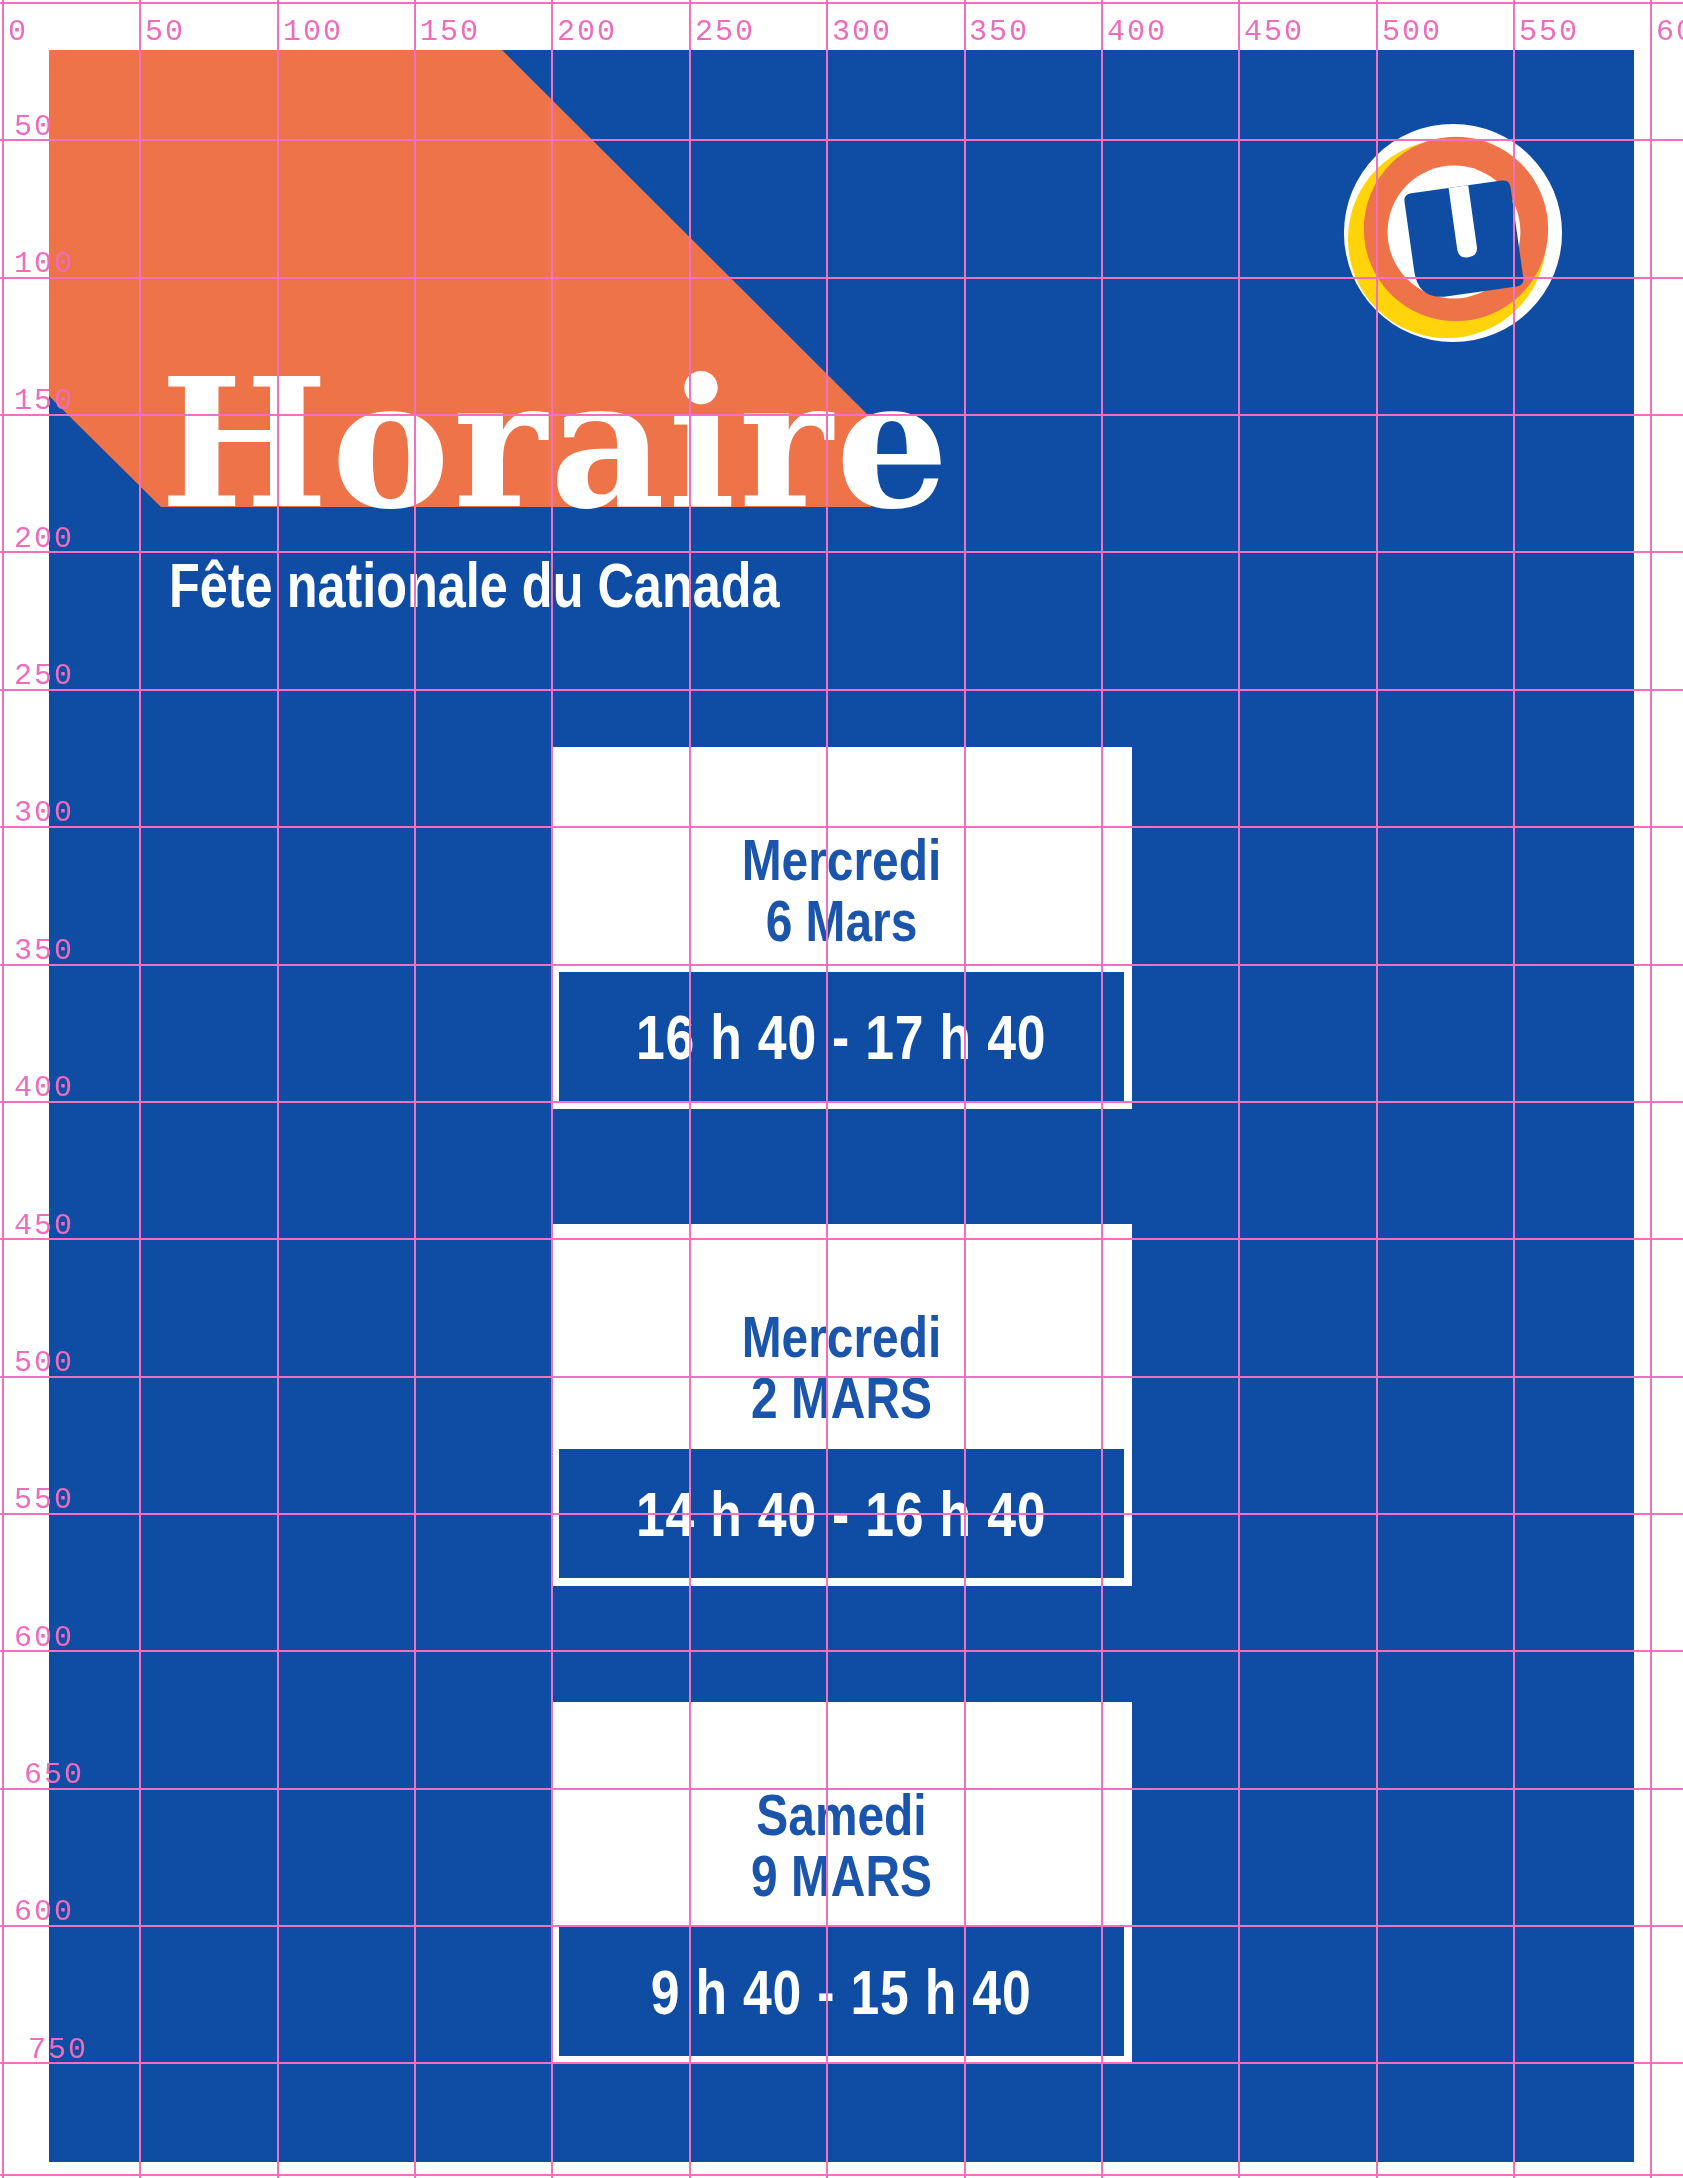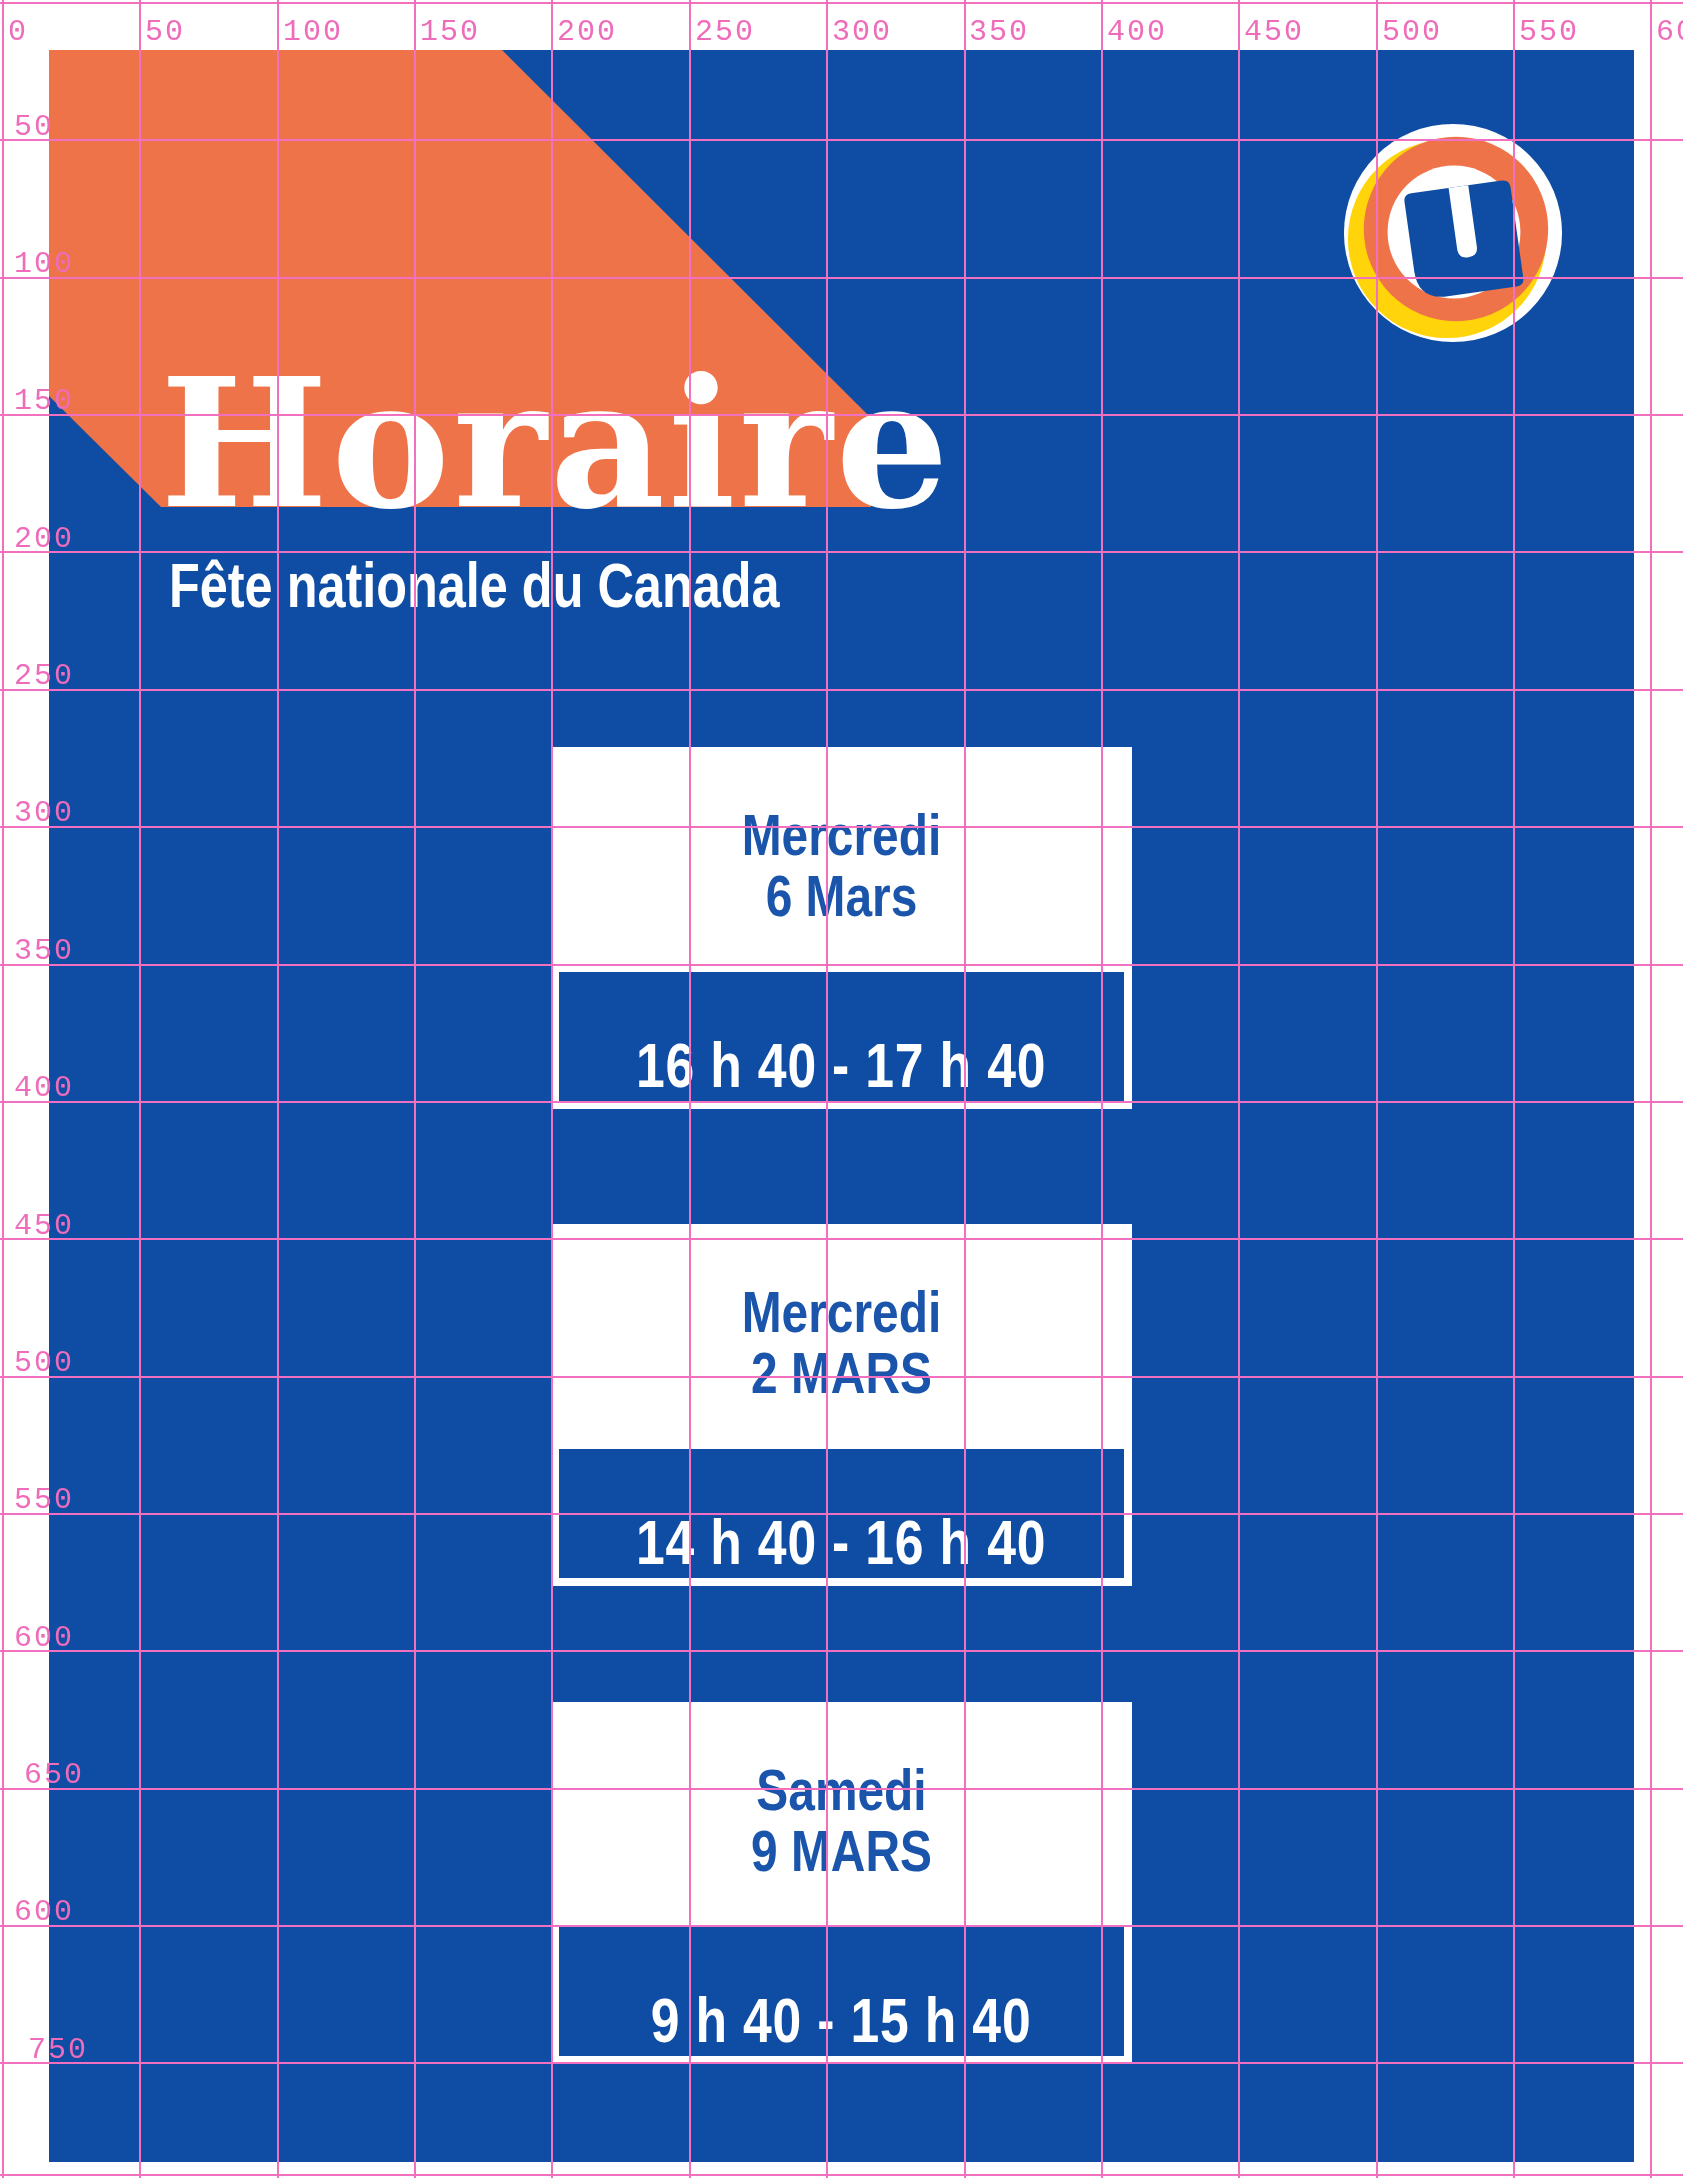--- a/index.html
+++ b/index.html
@@ -25,25 +25,25 @@
   .lg-yellow{fill:var(--logo-yellow,#ffd40a);}
   .lg-orange{fill:var(--accent-orange,#ef7348);}
   .lg-disc{fill:var(--logo-white,#fff);}
   .u-body{fill:var(--poster-bg,#0e4da3);}
   .u-slot{fill:var(--logo-white,#fff);}
 
   
   .card{position:absolute;left:502px;width:581px;height:362px;
         background:var(--card-bg,#fff);}
   .card-1{top:697px;} .card-2{top:1174px;} .card-3{top:1652px;}
-  .card-day{padding-top:58px;text-align:center;font-weight:bold;font-size:57px;
+  .card-day{padding-top:83px;text-align:center;font-weight:bold;font-size:57px;
         line-height:61px;color:var(--day-text,#1a55ab);}
   .day-line{transform:scaleX(.84);}
   .time-bar{position:absolute;left:8px;right:8px;bottom:8px;height:129px;
-        background:var(--poster-bg,#0e4da3);display:flex;align-items:flex-end;
+        background:var(--poster-bg,#0e4da3);display:flex;align-items:center;
         justify-content:center;}
   .time-text{font-weight:bold;font-size:63px;color:var(--time-text,#fff);
         transform:scaleX(.82);white-space:nowrap;letter-spacing:1px;}
 
   
   #grid{position:absolute;left:0;top:0;width:1683px;height:2178px;z-index:5;
         pointer-events:none;}
   .vline{position:absolute;top:0;width:2px;height:2178px;background:var(--grid-line,#f170bf);}
   .hline{position:absolute;left:0;height:2px;width:1683px;background:var(--grid-line,#f170bf);}
   .rlabel{position:absolute;font-family:"Liberation Mono",monospace;font-size:30px;

